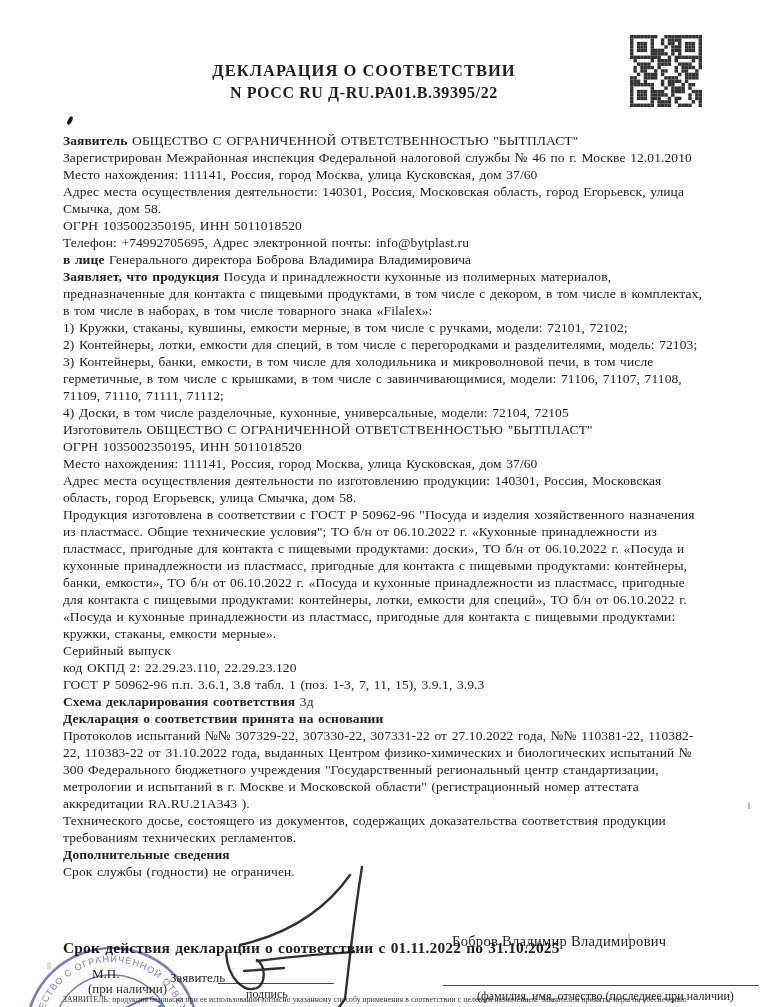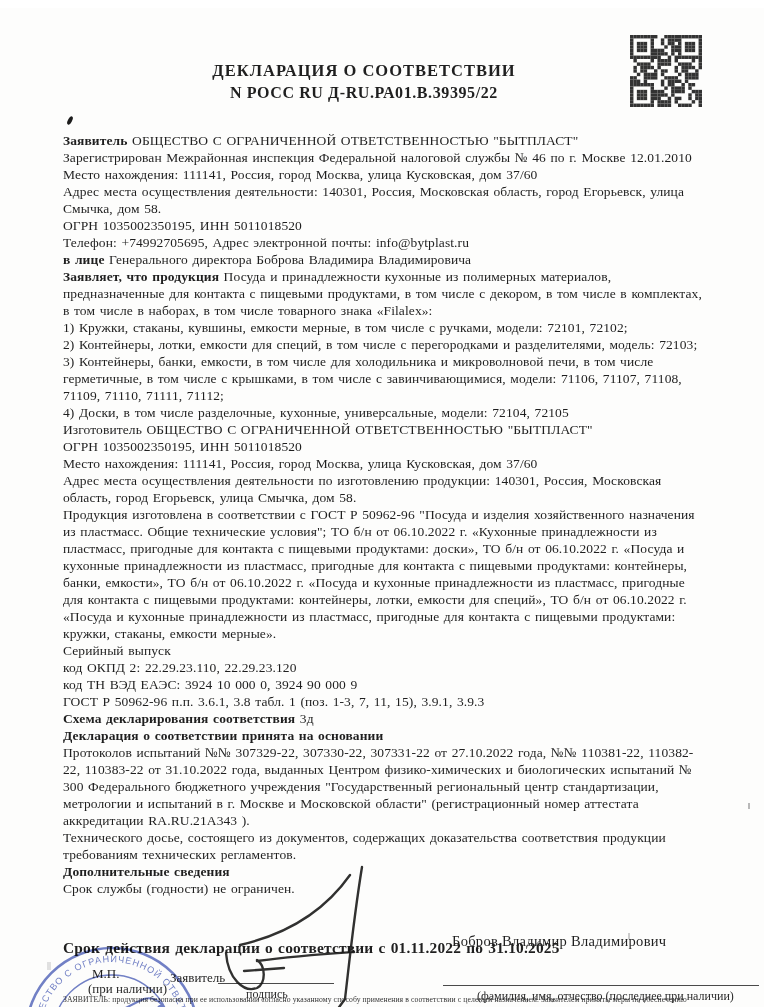--- a/index.html
+++ b/index.html
@@ -353,21 +353,20 @@
       <p><span>2) Контейнеры, лотки, емкости для специй, в том числе с перегородками и разделителями, модель: 72103;</span></p>
       <p><span>3) Контейнеры, банки, емкости, в том числе для холодильника и микроволновой печи, в том числе герметичные, в том числе с крышками, в том числе с завинчивающимися, модели: 71106, 71107, 71108, 71109, 71110, 71111, 71112;</span></p>
       <p><span>4) Доски, в том числе разделочные, кухонные, универсальные, модели: 72104, 72105</span></p>
       <p><span>Изготовитель ОБЩЕСТВО С ОГРАНИЧЕННОЙ  ОТВЕТСТВЕННОСТЬЮ "БЫТПЛАСТ"</span></p>
       <p><span>ОГРН 1035002350195, ИНН 5011018520</span></p>
       <p><span>Место нахождения: 111141, Россия, город Москва, улица Кусковская, дом 37/60</span></p>
       <p><span>Адрес места осуществления деятельности по изготовлению продукции: 140301, Россия, Московская область, город Егорьевск, улица Смычка, дом 58.</span></p>
       <p><span>Продукция изготовлена в соответствии с ГОСТ Р 50962-96 "Посуда и изделия хозяйственного назначения из пластмасс. Общие технические условия"; ТО б/н от 06.10.2022 г. «Кухонные принадлежности из пластмасс, пригодные для контакта с пищевыми продуктами: доски», ТО б/н от 06.10.2022 г. «Посуда и кухонные принадлежности из пластмасс, пригодные для контакта с пищевыми продуктами: контейнеры, банки, емкости», ТО б/н  от 06.10.2022 г. «Посуда и кухонные принадлежности из пластмасс, пригодные для контакта с пищевыми продуктами: контейнеры, лотки, емкости для специй», ТО б/н от 06.10.2022 г. «Посуда и кухонные принадлежности из пластмасс, пригодные для контакта с пищевыми продуктами: кружки, стаканы, емкости мерные».</span></p>
       <p><span>Серийный выпуск</span></p>
       <p><span>код ОКПД 2: 22.29.23.110, 22.29.23.120</span></p>
-      <p><span>код ТН ВЭД ЕАЭС: 3924 10 000 0, 3924 90 000 9</span></p>
       <p><span>ГОСТ Р 50962-96 п.п. 3.6.1, 3.8 табл. 1 (поз. 1-3, 7, 11, 15), 3.9.1,  3.9.3</span></p>
       <p><b>Схема декларирования соответствия </b><span>3д</span></p>
       <p><b>Декларация о соответствии принята на основании</b></p>
       <p><span>Протоколов испытаний №№ 307329-22, 307330-22, 307331-22 от 27.10.2022 года, №№ 110381-22, 110382-22, 110383-22 от 31.10.2022 года, выданных Центром физико-химических и биологических испытаний № 300 Федерального бюджетного учреждения "Государственный региональный центр стандартизации, метрологии и испытаний в г. Москве и Московской области" (регистрационный номер аттестата аккредитации RA.RU.21А343 ).</span></p>
       <p><span>Технического досье, состоящего из документов, содержащих доказательства соответствия продукции требованиям технических регламентов.</span></p>
       <p><b>Дополнительные сведения</b></p>
       <p><span>Срок службы (годности) не ограничен.</span></p>
       <p class="validity"><b>Срок действия декларации о соответствии с 01.11.2022 по 31.10.2025</b></p>
     </main>
 

